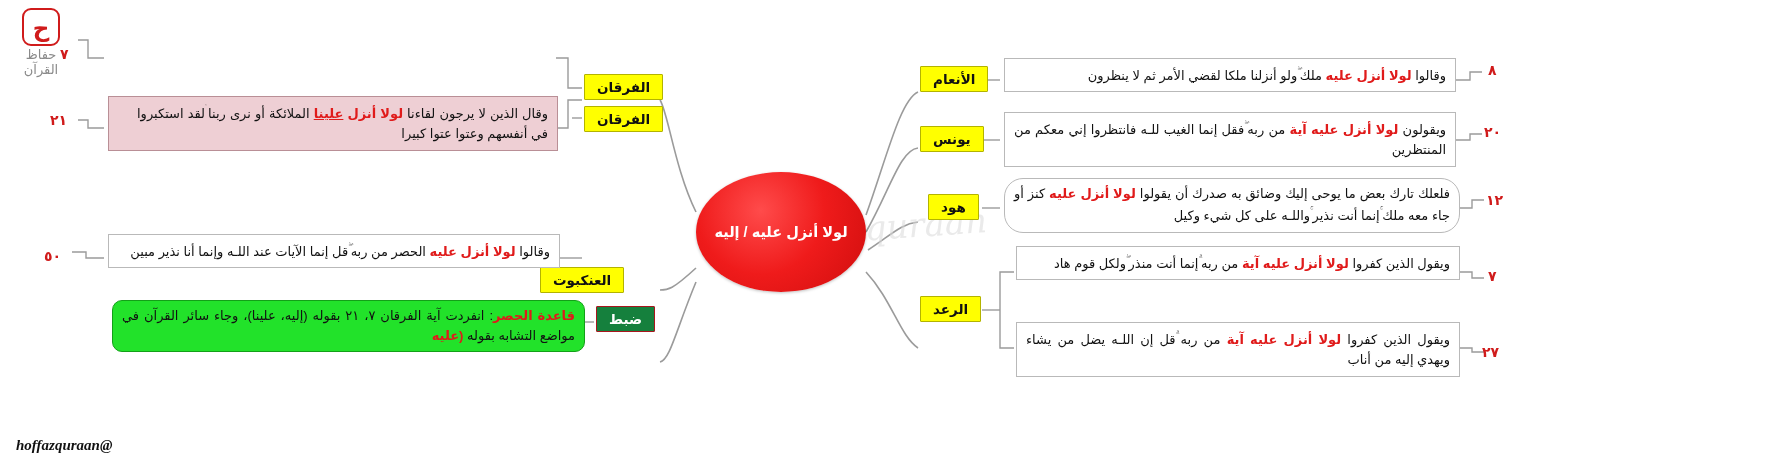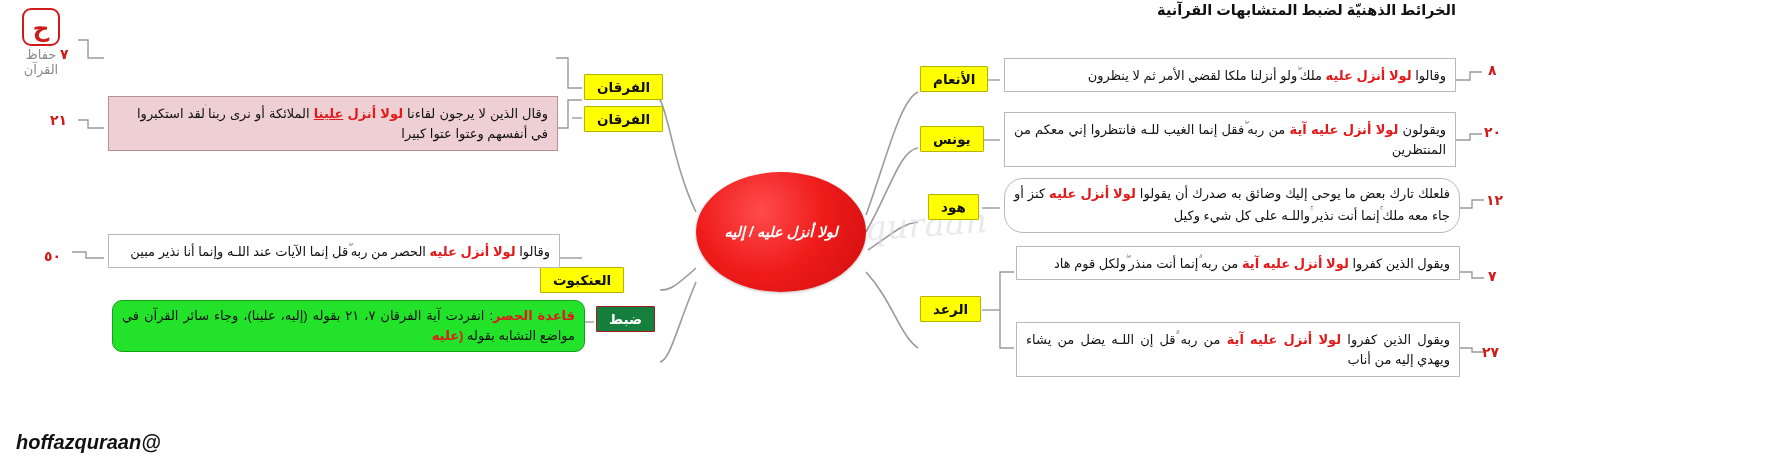--- a/index.html
+++ b/index.html
@@ -37,35 +37,34 @@
 
   
   .wm{
     position:absolute;color:#d9d9d9;opacity:.55;
     font-family:"DejaVu Serif","Liberation Serif",serif;
     font-style:italic;white-space:nowrap;pointer-events:none;
   }
   .wm-center{left:760px;top:208px;font-size:34px;transform:rotate(-4deg);}
   .handle{
     position:absolute;left:16px;bottom:8px;
-    font-family:Liberation Sans, sans-serif;
-    font-style:italic;font-weight:bold;font-size:20px;color:#111;margin-top:45px;
+    font-family:Liberation Serif, serif;
+    font-style:italic;font-weight:bold;font-size:15px;color:#111;margin-top:45px;
   }
 
   
   .core{
     position:absolute;
     left:696px;top:172px;width:170px;height:120px;
     border-radius:50%;
     background:radial-gradient(circle at 38% 32%, #ff4b4b 0%, #ef1b1b 48%, #cf0d0d 100%);
     color:#fff;font-weight:bold;font-size:14.5px;
     display:flex;align-items:center;justify-content:center;
     text-align:center;
     box-shadow:0 1px 3px rgba(0,0,0,.25);
-    font-style:italic;
   }
 
   
   .chip{
     position:absolute;
     background:#ffff00;
     border:1px solid #b3b300;
     color:#111;font-weight:bold;font-size:13.5px;
     padding:4px 12px;
     text-align:center;
@@ -141,21 +140,20 @@
       <path d="M1000 310 L 1000 348 L 1014 348"></path>
 
       <path d="M1456 80 L 1470 80 L 1470 72 L 1482 72"></path>
       <path d="M1456 140 L 1470 140 L 1470 134 L 1482 134"></path>
       <path d="M1460 208 L 1472 208 L 1472 200 L 1484 200"></path>
       <path d="M1460 272 L 1472 272 L 1472 278 L 1484 278"></path>
       <path d="M1460 348 L 1472 348 L 1472 352 L 1484 352"></path>
     </g>
   </svg>
 
-  <div class="page-title">الخرائط الذهنيّة لضبط المتشابهات القرآنية</div>
 
   <div class="logo">
     <div class="mark">ح</div>
     <div class="cap">حفاظ القرآن</div>
   </div>
 
   <div class="wm wm-center">hoffazquraan</div>
   <div class="handle">@hoffazquraan</div>
 
   <div class="core">لولا أنزل عليه / إليه</div>

